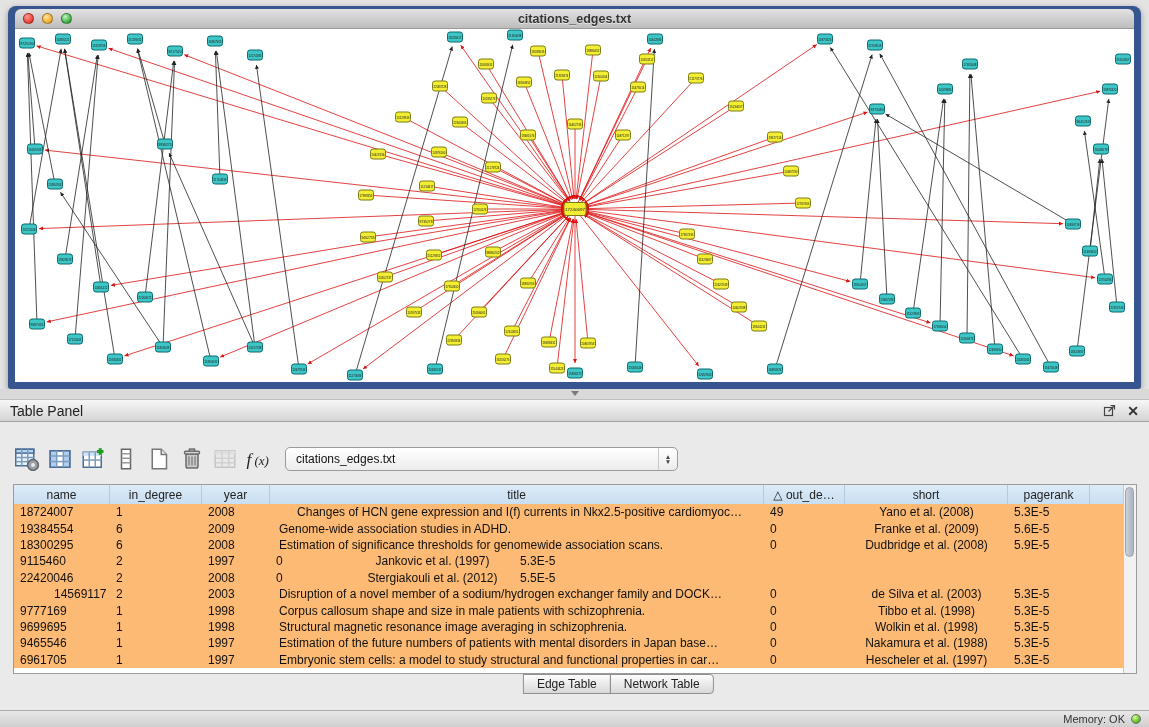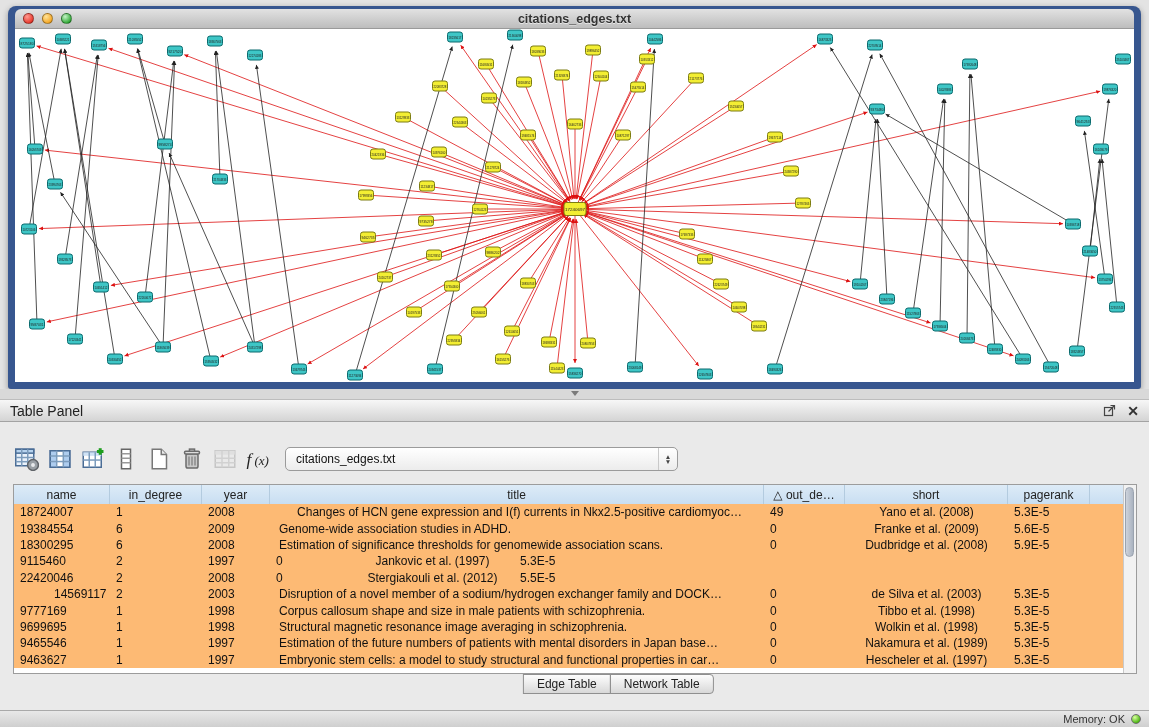--- a/index.html
+++ b/index.html
@@ -799,25 +799,25 @@
             <div class="td" style="width: 81px;">0</div>
             <div class="td center" style="width: 163px;">Wolkin et al. (1998)</div>
             <div class="td" style="width: 82px;">5.3E-5</div>
           </div>
           <div class="tr">
             <div class="td" style="width: 96px;">9465546</div>
             <div class="td" style="width: 92px;">1</div>
             <div class="td" style="width: 68px;">1997</div>
             <div class="td" style="width: 494px; padding-left: 9px;">Estimation of the future numbers of patients with mental disorders in Japan base…</div>
             <div class="td" style="width: 81px;">0</div>
-            <div class="td center" style="width: 163px;">Nakamura et al. (1989)</div>
+            <div class="td center" style="width: 163px;">Nakamura et al. (1988)</div>
             <div class="td" style="width: 82px;">5.3E-5</div>
           </div>
           <div class="tr">
-            <div class="td" style="width: 96px;">9463627</div>
+            <div class="td" style="width: 96px;">6961705</div>
             <div class="td" style="width: 92px;">1</div>
             <div class="td" style="width: 68px;">1997</div>
             <div class="td" style="width: 494px; padding-left: 9px;">Embryonic stem cells: a model to study structural and functional properties in car…</div>
             <div class="td" style="width: 81px;">0</div>
             <div class="td center" style="width: 163px;">Hescheler et al. (1997)</div>
             <div class="td" style="width: 82px;">5.3E-5</div>
           </div>
         </div>
       <div class="vscroll">
         <div class="vthumb"></div>

